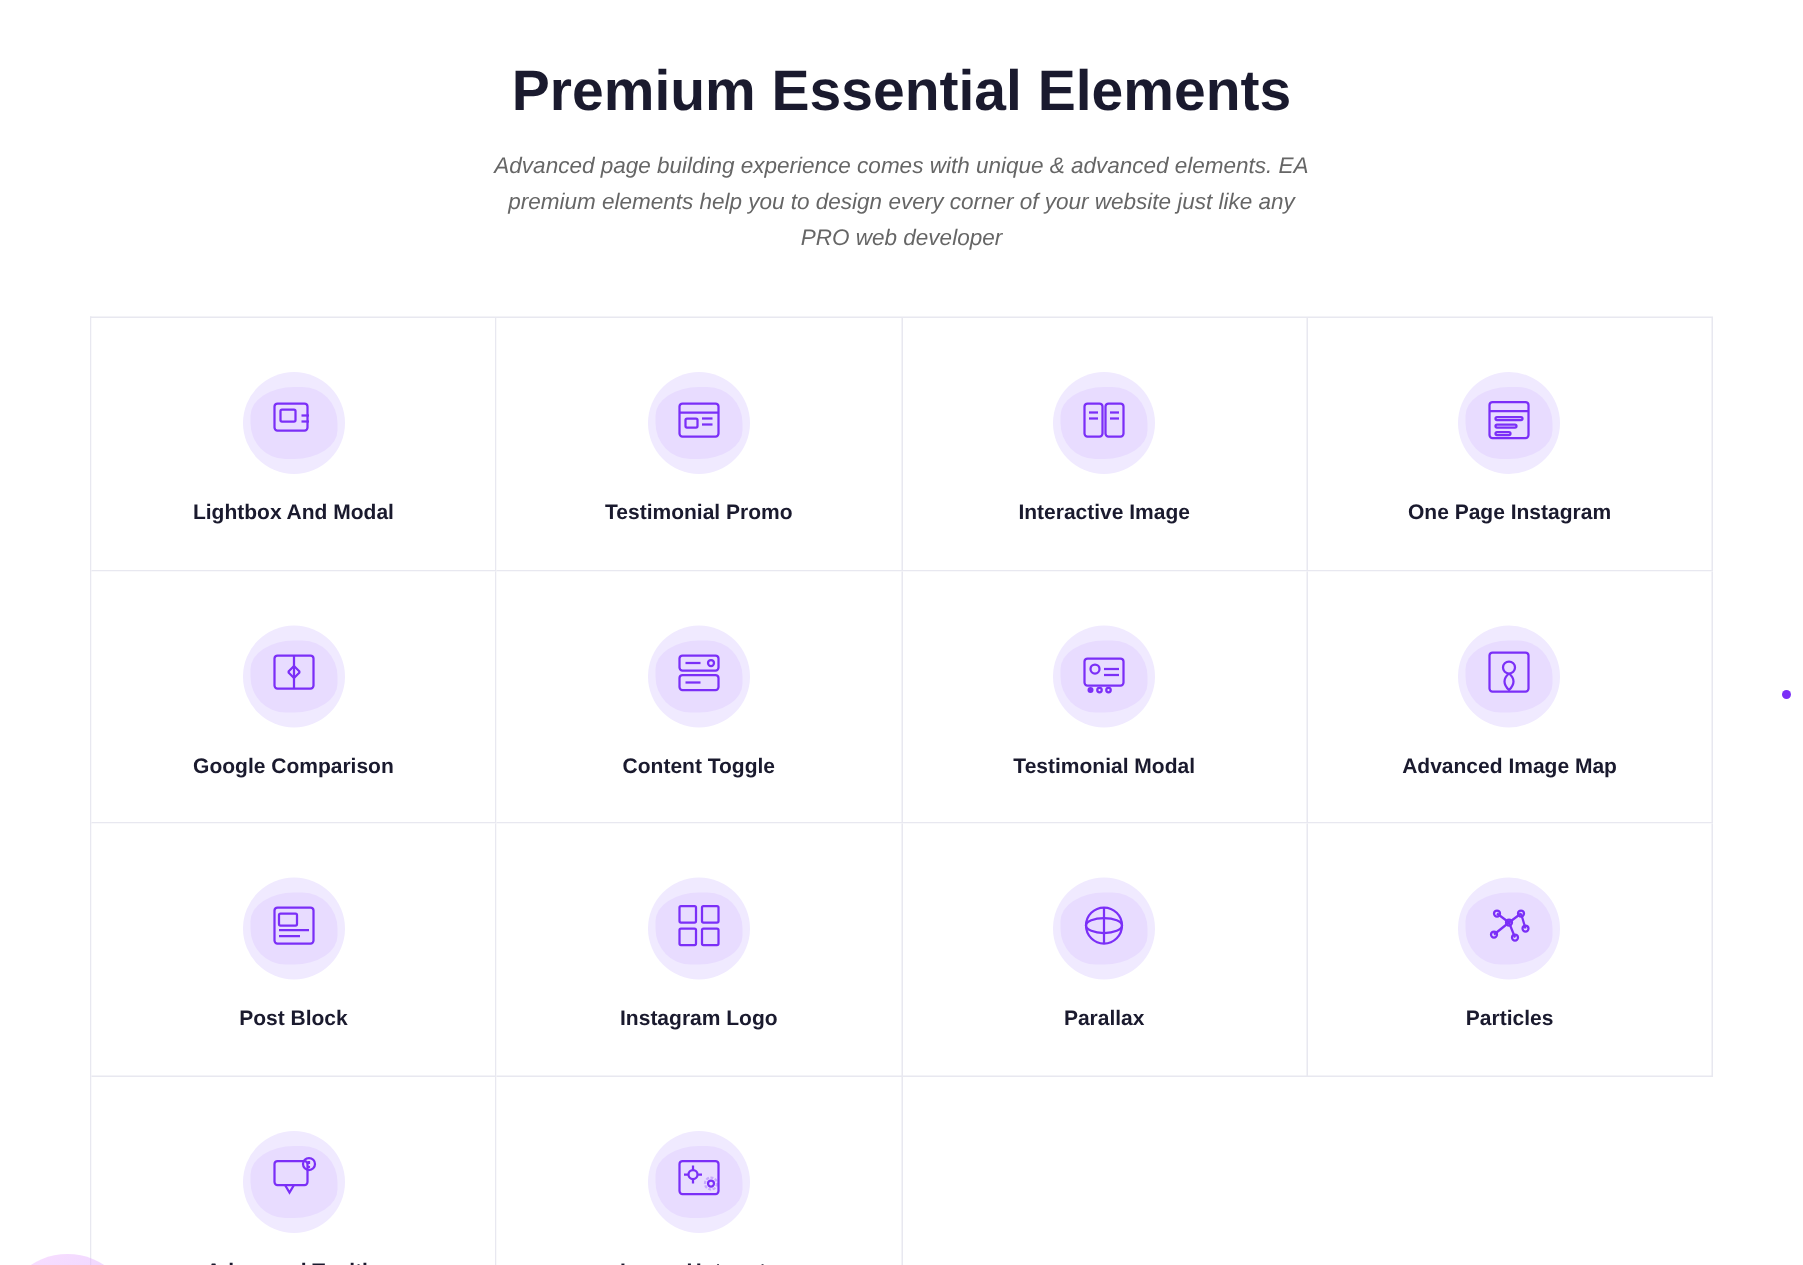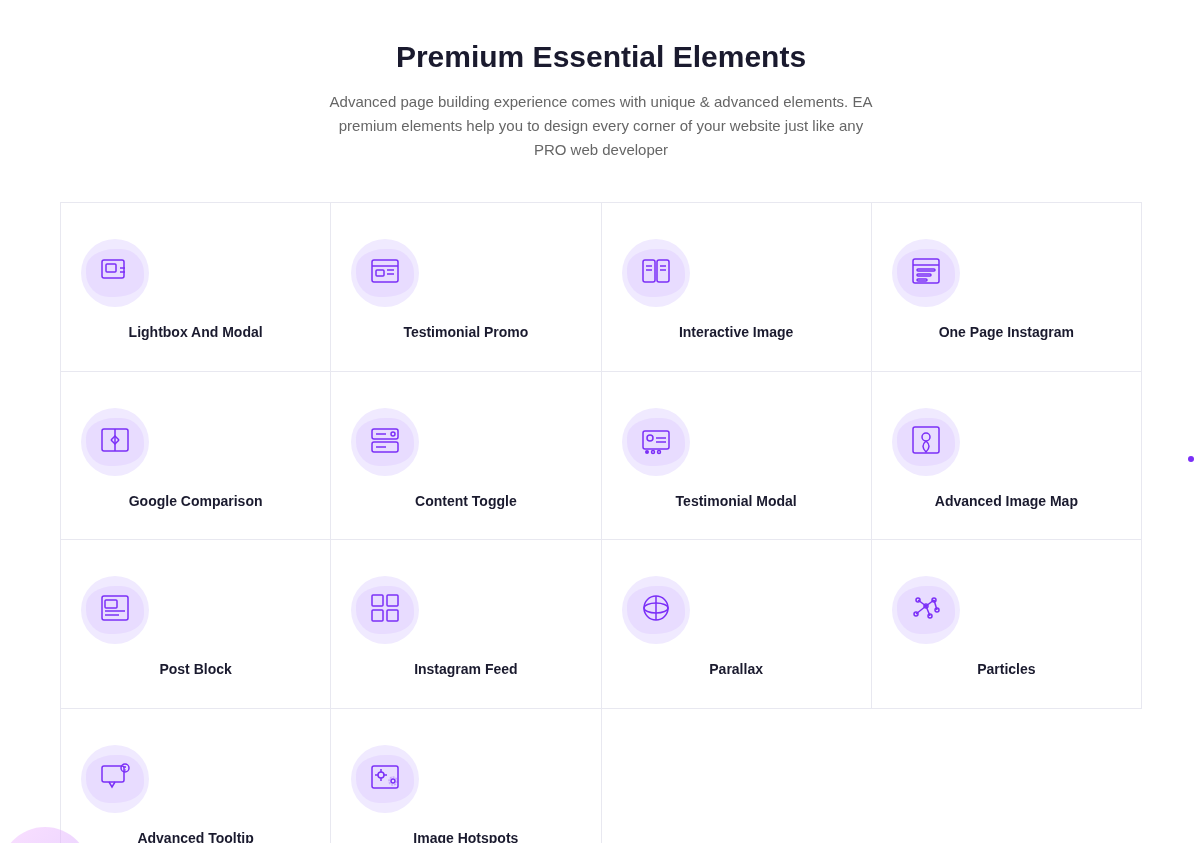--- a/index.html
+++ b/index.html
@@ -14,42 +14,44 @@
       max-width: 1202px;
       margin: 0 auto;
       padding: 40px 60px 40px;
       position: relative;
     }
     .header {
       text-align: center;
       margin-bottom: 40px;
     }
     .header-title {
-      font-size: 30px;
+      font-size: 38px;
       font-weight: 700;
       color: #1a1a2e;
       margin-bottom: 16px;
     }
     .header-desc {
       font-size: 15px;
       color: #666;
       line-height: 1.6;
       max-width: 560px;
       margin: 0 auto;
+      font-style: italic;
     }
     .grid {
       display: grid;
       grid-template-columns: repeat(4, 1fr);
       gap: 0;
       border-left: 1px solid #e8e8f0;
       border-top: 1px solid #e8e8f0;
     }
     .card {
       display: flex;
       flex-direction: column;
+      align-items: center;
       justify-content: center;
       padding: 36px 20px 28px;
       border-right: 1px solid #e8e8f0;
       border-bottom: 1px solid #e8e8f0;
       cursor: pointer;
       transition: background 0.2s;
       background: #fff;
       min-height: 160px;
     }
     .icon-wrap {
@@ -245,21 +247,21 @@
       <div class="card">
         <div class="icon-wrap">
           <div class="icon-blob"></div>
           <span><svg viewBox="0 0 32 32">
               <rect x="3" y="3" width="11" height="11" rx="1"></rect>
               <rect x="18" y="3" width="11" height="11" rx="1"></rect>
               <rect x="3" y="18" width="11" height="11" rx="1"></rect>
               <rect x="18" y="18" width="11" height="11" rx="1"></rect>
             </svg></span>
         </div>
-        <div class="card-label">Instagram Feed</div>
+        <div class="card-label">Instagram Logo</div>
       </div>
       <div class="card">
         <div class="icon-wrap">
           <div class="icon-blob"></div>
           <span><svg viewBox="0 0 32 32">
               <circle cx="16" cy="16" r="12"></circle>
               <ellipse cx="16" cy="16" rx="12" ry="5"></ellipse>
               <line x1="16" y1="4" x2="16" y2="28"></line>
             </svg></span>
         </div>

